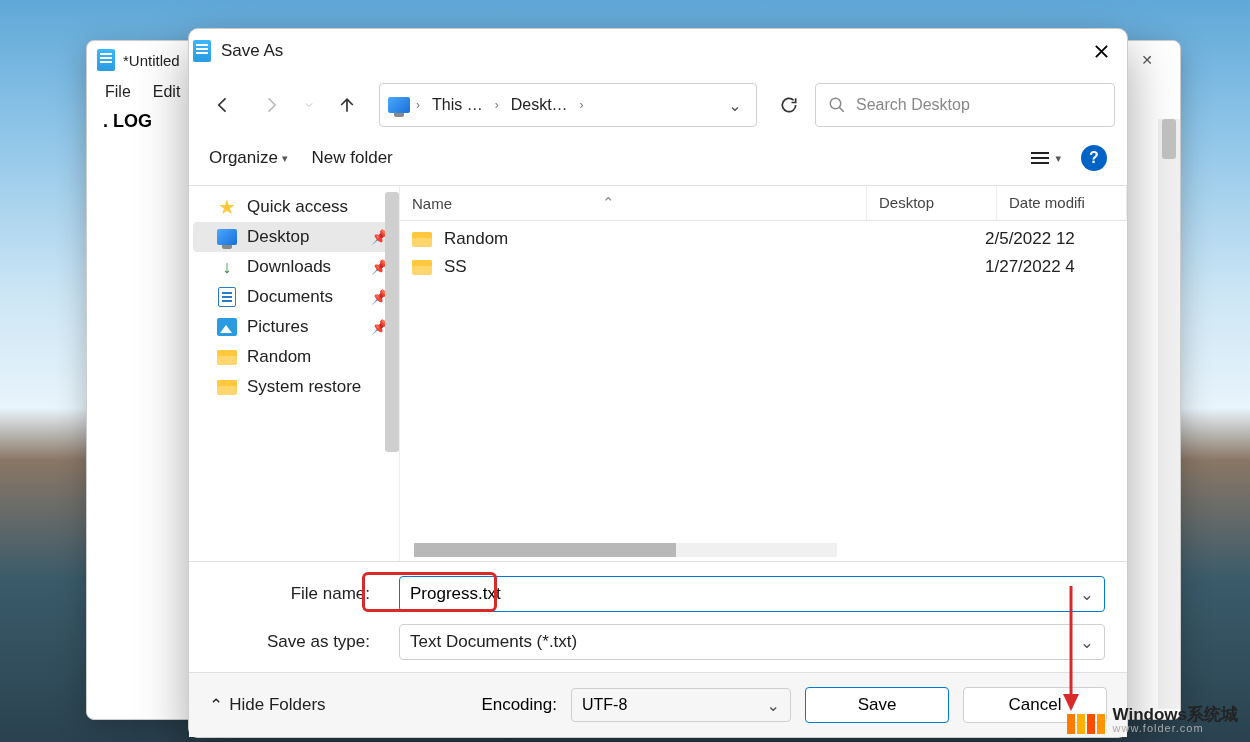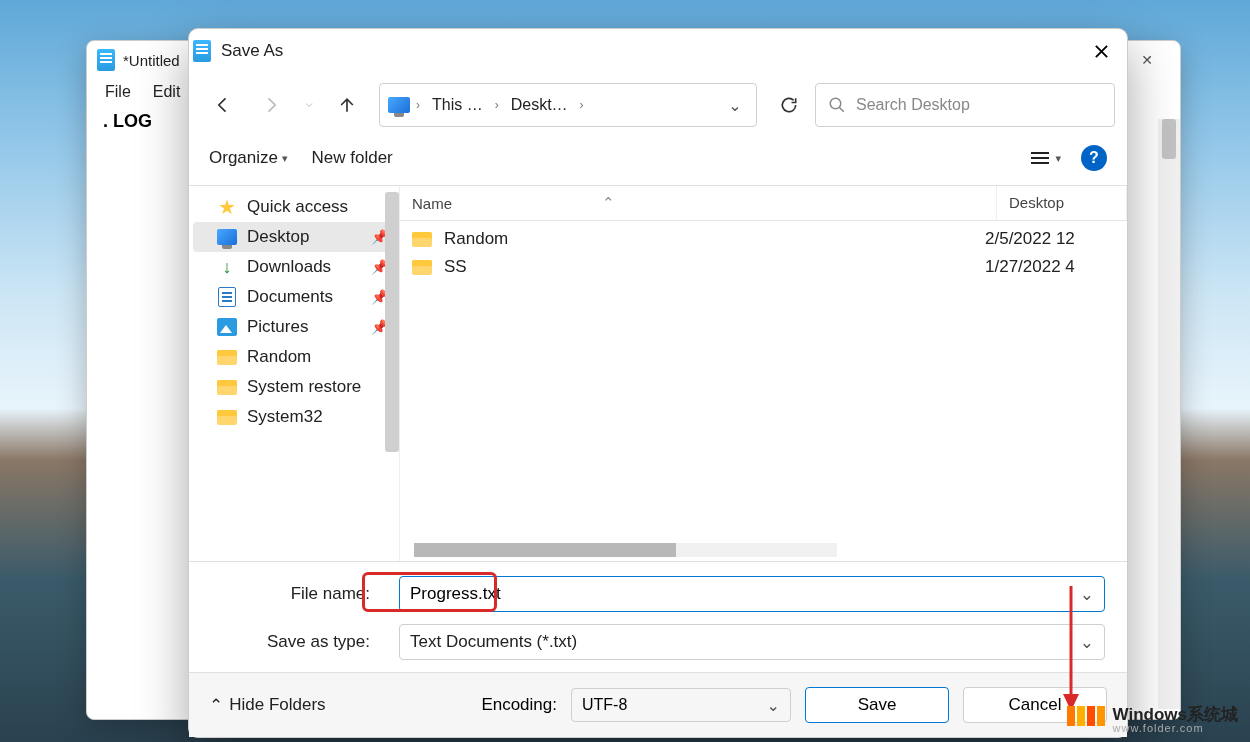--- a/index.html
+++ b/index.html
@@ -84,21 +84,21 @@
   .hilite { position:absolute; border:3px solid #d82a2a; border-radius:6px; pointer-events:none;}
 
   .footer { background:#f6f6f6; border-top:1px solid #e0e0e0; padding:14px 20px; display:flex; align-items:center; gap:14px;}
   .hide { font-size:17px; color:#222; display:flex; align-items:center; gap:6px;}
   .enc-lbl { margin-left:auto; font-size:17px;}
   .enc-sel { width:220px; height:34px; border:1px solid #cfcfcf; border-radius:4px; padding:0 10px; display:flex; align-items:center; justify-content:space-between; font-size:16px;}
   .btn { width:144px; height:36px; border:1px solid #cfcfcf; border-radius:4px; background:#fff; display:flex; align-items:center; justify-content:center; font-size:17px;}
   .btn.primary { border:1px solid #0078d4;}
 
   .arrow-annot { position:absolute; pointer-events:none;}
-  .watermark { position:absolute; right:6px; bottom:6px; display:flex; align-items:flex-start; gap:8px; padding:2px 6px;margin-top:25px; }
+  .watermark { position:absolute; right:6px; bottom:6px; display:flex; align-items:flex-end; gap:8px; padding:2px 6px;margin-top:25px; }
   .wm-logo { display:flex; gap:2px;}
   .wm-logo span{width:8px;height:20px;}
   .wm-txt { display:flex; flex-direction:column; line-height:1;}
   .wm-big { font-size:17px; font-weight:700; color:#222;}
   .wm-sm { font-size:11px; color:#aaa; letter-spacing:1px;}
 </style>
 </head>
 <body>
 
 <div class="wnd-back">
@@ -228,36 +228,31 @@
             <div class="ic-fold"></div>
           </div>
         <span>Random</span>
       </div>
       <div class="sb-item">
         <div class="ic">
             <div class="ic-fold"></div>
           </div>
         <span>System restore</span>
       </div>
-      <div class="sb-item">
-        <div class="ic">
-            <div class="ic-fold"></div>
-          </div>
-        <span>System32</span>
-      </div>
       <div class="sb-scroll"></div>
     </div>
 
     <div class="files">
       <div class="fhead">
         <div class="col-name">
           <span>Name</span>
           <span style="color:#888">⌃</span>
         </div>
         <div class="col-status">Desktop</div>
+        <div class="col-date">Date modifi</div>
       </div>
       <div class="flist">
         <div class="frow">
           <div class="col-name">
               <div class="ic-fold"></div>
               <span>Random</span>
             </div>
           <div class="col-status"></div>
           <div class="col-date">2/5/2022 12</div>
         </div>

